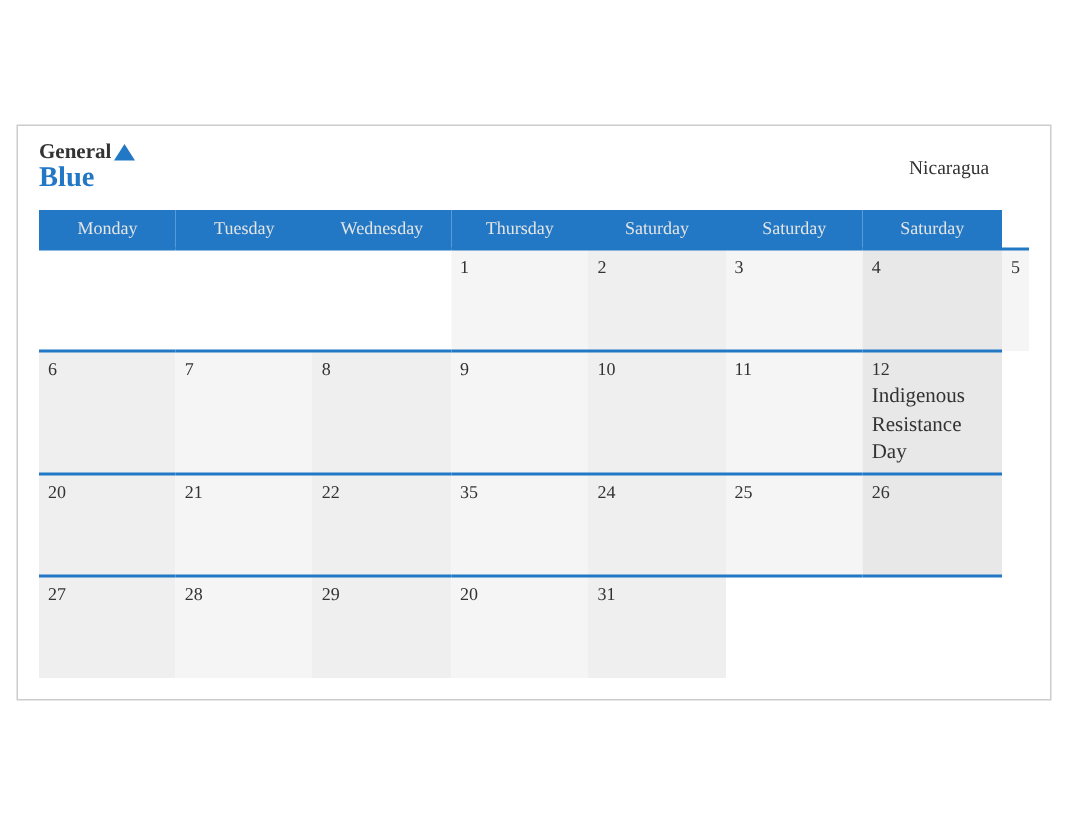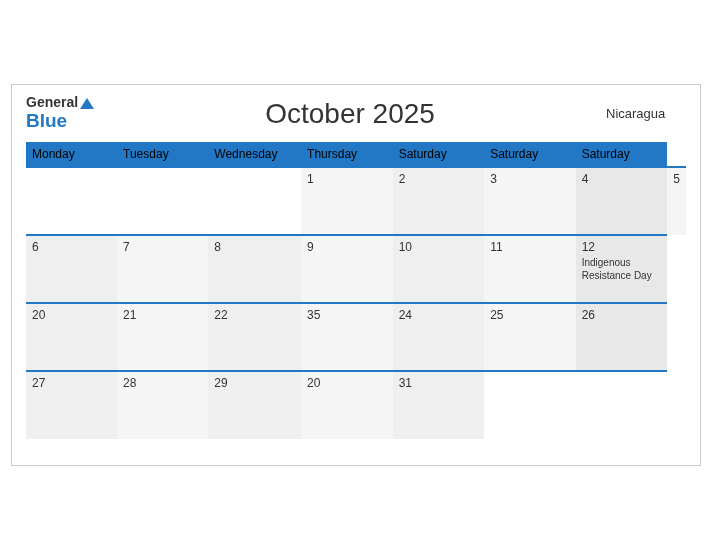--- a/index.html
+++ b/index.html
@@ -10,21 +10,22 @@
       justify-content: center;
       align-items: center;
       width: 712px;
       height: 550px;
       overflow: hidden;
     }
     .calendar-wrapper {
       width: 690px;
       background: #fff;
       border: 1px solid #ccc;
-      padding: 10px 14px 26px 14px;
+      padding: 10px 14px 14px 14px;
+      font-family: Liberation Serif, serif;
     }
     .calendar-header {
       display: flex;
       align-items: center;
       justify-content: space-between;
       margin-bottom: 10px;
       position: relative;
     }
     .logo-area {
       display: flex;
@@ -68,25 +69,25 @@
       color: #333;
       text-align: left;
       min-width: 80px;
     }
     .calendar-grid {
       width: 100%;
       border-collapse: collapse;
     }
     .calendar-grid thead tr th {
       background: #2278c5;
-      color: #000000;
+      color: #e5e5e5;
       font-size: 12px;
       font-weight: normal;
       padding: 5px 6px;
-      text-align: left;
+      text-align: center;
       border: none;
     }
     .calendar-grid tbody tr td {
       width: calc(100%/7);
       height: 68px;
       vertical-align: top;
       padding: 4px 6px;
       font-size: 12px;
       color: #333;
       border-top: 2px solid #2278c5;
@@ -99,38 +100,37 @@
       background: #e8e8e8;
     }
     .day-num {
       display: block;
       font-size: 12px;
       color: #333;
       margin-bottom: 2px;
     }
     .day-event {
       display: block;
-      font-size: 10px;
+      font-size: 14px;
       color: #333;
       line-height: 1.3;
     }
   </style>
 </head>
 <body>
 
 <div class="calendar-wrapper">
   <div class="calendar-header">
     <div class="logo-area">
       <div class="logo-line">
         <span class="logo-general">General</span>
         <span class="logo-triangle"></span>
       </div>
       <span class="logo-blue">Blue</span>
     </div>
-    <div class="calendar-title">October 2025</div>
     <div class="calendar-country">Nicaragua</div>
   </div>
 
   <table class="calendar-grid">
     <thead>
       <tr>
         <th>Monday</th>
         <th>Tuesday</th>
         <th>Wednesday</th>
         <th>Thursday</th>

